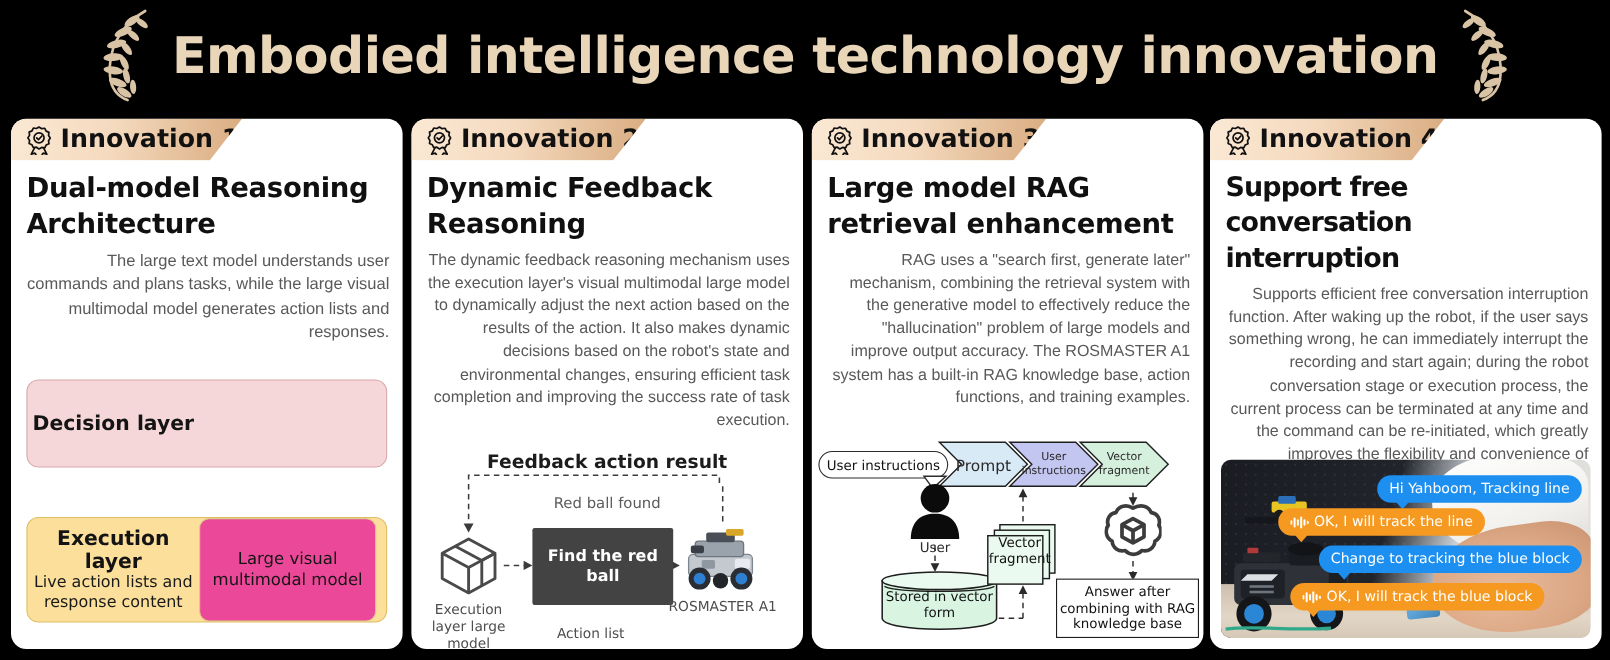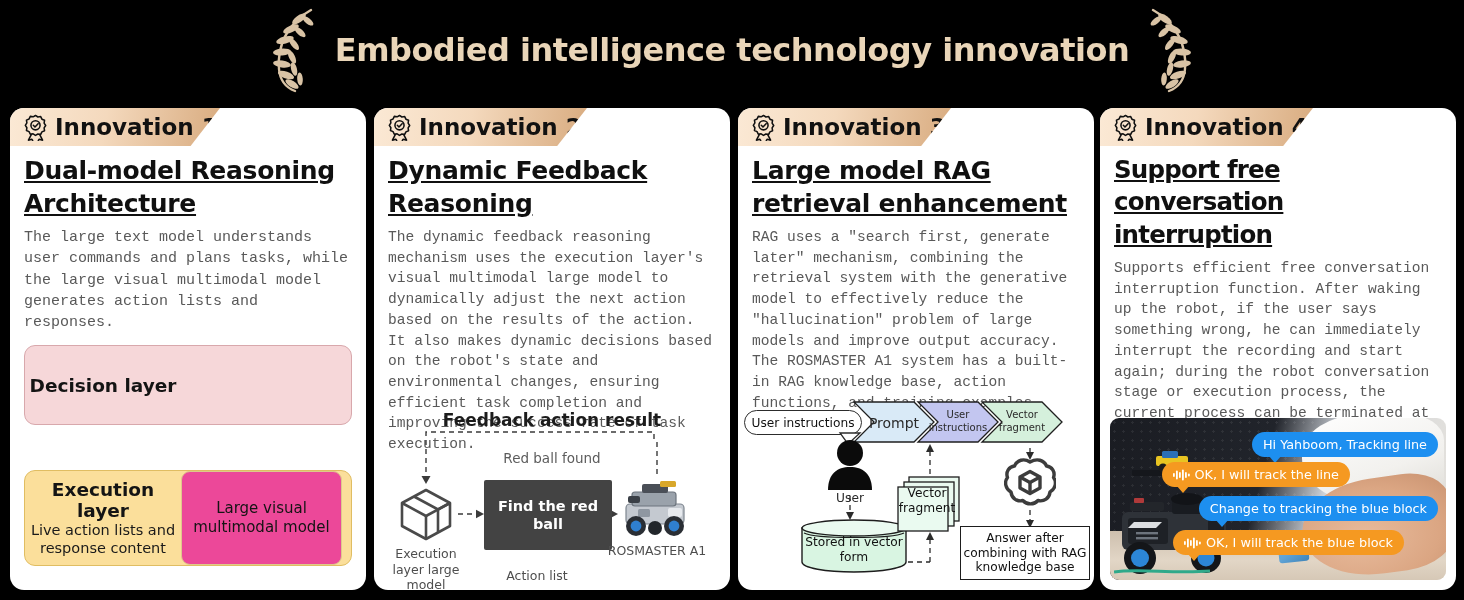--- a/index.html
+++ b/index.html
@@ -10,21 +10,21 @@
     overflow: hidden;
   }
 
   
   .banner {
     position: absolute; left: 0; top: 0; width: 1464px; height: 100px;
     display: flex; align-items: center; justify-content: center; gap: 14px;
   }
   .laurel { width: 56px; height: 86px; flex: none; }
   .banner-title {
-    font-size: 32px; font-weight: bold; color: #e9d5b8;
+    font-size: 46px; font-weight: bold; color: #e9d5b8;
     letter-spacing: -0.5px; white-space: nowrap;
     font-family: "DejaVu Sans", sans-serif;
   }
 
   
   .cards { position: absolute; left: 0; top: 100px; width: 1464px; height: 500px; }
   .card {
     position: absolute; top: 8px; width: 356px; height: 482px;
     background: #ffffff; border-radius: 14px; overflow: hidden;
   }
@@ -40,26 +40,25 @@
     clip-path: polygon(0 0, 100% 0, 86% 100%, 0 100%);
   }
   .badge-tab.w2 { width: 213px; }
   .rosette { width: 25px; height: 27px; flex: none; }
   .badge-label { font-size: 23px; font-weight: bold; color: #111; font-family: "DejaVu Sans", sans-serif; }
 
   .card-title {
     font-size: 25px; font-weight: bold; color: #101010; line-height: 1.32;
     padding: 8px 12px 0 14px; font-family: "DejaVu Sans", sans-serif;
     letter-spacing: -0.3px;
-    text-decoration: underline;
   }
   .card.c4 .card-title { font-size: 24.5px; letter-spacing: -0.8px; }
   .card-body {
     font-size: 15px; color: #595959; line-height: 1.42;
-    padding: 7px 12px 0 14px; font-family: Liberation Mono, monospace;
+    padding: 7px 12px 0 14px; font-family: Liberation Sans, sans-serif; text-align: right;
   }
   .card.c2 .card-body, .card.c3 .card-body, .card.c4 .card-body { font-size: 14.6px; }
 
   
   .layer {
     position: absolute; left: 14px; width: 328px;
     border-radius: 11px; display: flex; align-items: center;
   }
   .layer.decision {
     top: 237px; height: 80px; background: #f6d7d9; border: 1.4px solid #d8a8ac;

